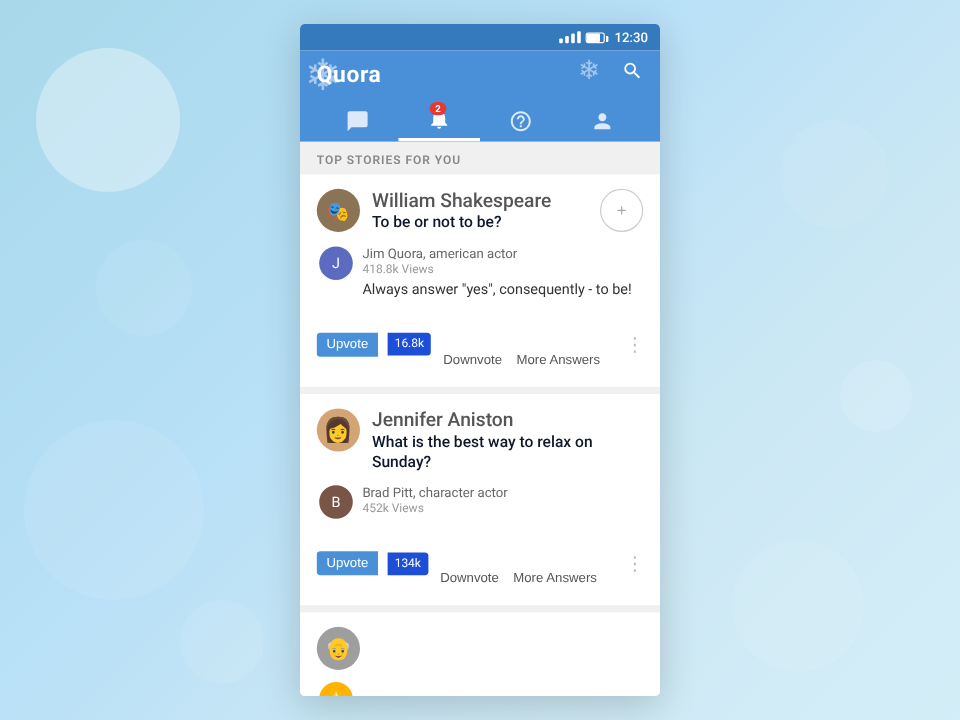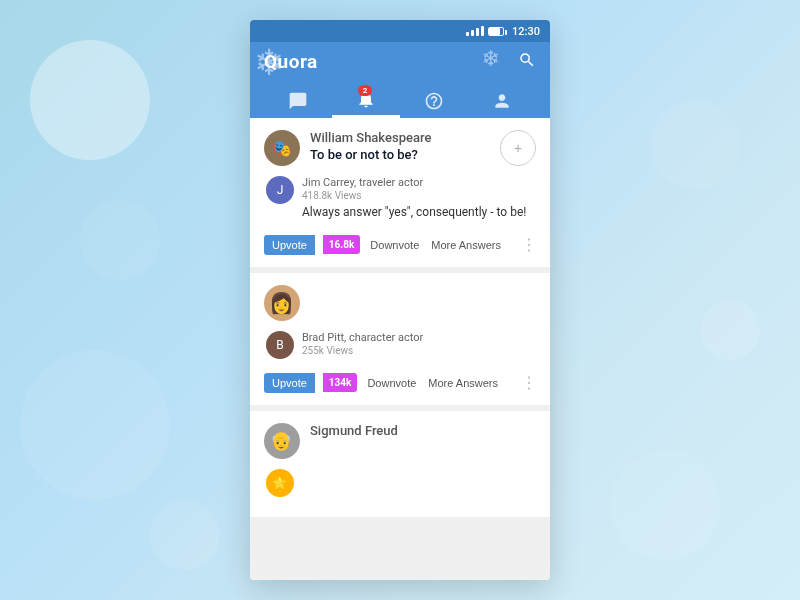--- a/index.html
+++ b/index.html
@@ -219,21 +219,21 @@
     }
     .avatar-freud {
       background: #9E9E9E;
       color: white;
     }
 
     .story-info {
       flex: 1;
     }
     .story-author {
-      font-size: 13px;
+      font-size: 16px;
       color: #555;
       font-weight: 500;
       margin-bottom: 2px;
     }
     .story-question {
       font-size: 13px;
       color: #0f172a;
       font-weight: 500;
       line-height: 1.3;
     }
@@ -320,36 +320,37 @@
       padding: 4px 8px;
       font-size: 11px;
       font-weight: 500;
       cursor: pointer;
       display: flex;
       align-items: center;
       gap: 2px;
     }
 
     .upvote-count {
-      background: #d946ef;
+      background: #1d4ed8;
       color: white;
       padding: 4px 6px;
       font-size: 10px;
-      font-weight: bold;
+      font-weight: normal;
       border-radius: 0 3px 3px 0;
       cursor: pointer;
     }
 
     .action-btn {
       background: none;
       border: none;
       color: #555;
       font-size: 11px;
       cursor: pointer;
       padding: 4px 2px;
+      margin-top: 26px;
     }
 
     .more-icon {
       margin-left: auto;
       color: #bbb;
       font-size: 16px;
       cursor: pointer;
       letter-spacing: -1px;
     }
 
@@ -418,72 +419,76 @@
       </div>
       <div class="nav-tab">
         <svg class="tab-icon" viewBox="0 0 24 24">
             <path d="M12 12c2.21 0 4-1.79 4-4s-1.79-4-4-4-4 1.79-4 4 1.79 4 4 4zm0 2c-2.67 0-8 1.34-8 4v2h16v-2c0-2.66-5.33-4-8-4z"></path>
           </svg>
       </div>
     </div>
   </div>
 
   <div class="content">
+    <div class="section-label">TOP STORIES FOR YOU</div>
 
     <div class="story-card">
       <div class="story-question-row">
         <div class="avatar avatar-shakespeare">🎭</div>
         <div class="story-info">
           <div class="story-author">William Shakespeare</div>
           <div class="story-question">To be or not to be?</div>
         </div>
         <button class="follow-btn">+</button>
       </div>
       <div class="answer-row">
         <div class="answer-avatar answer-avatar-carrey">J</div>
         <div class="answer-info">
-          <div class="answerer-name">Jim Carrey, traveler actor</div>
+          <div class="answerer-name">Jim Quora, american actor</div>
           <div class="answer-views">418.8k Views</div>
           <div class="answer-text">Always answer "yes", consequently - to be!</div>
         </div>
       </div>
       <div class="action-row">
         <button class="upvote-btn">Upvote</button>
         <span class="upvote-count">16.8k</span>
         <button class="action-btn">Downvote</button>
         <button class="action-btn">More Answers</button>
         <span class="more-icon">⋮</span>
       </div>
     </div>
 
     <div class="story-card">
       <div class="story-question-row">
         <div class="avatar avatar-aniston" style="background:#D4A574;font-size:20px;">👩</div>
+        <div class="story-info">
+          <div class="story-author">Jennifer Aniston</div>
+          <div class="story-question">What is the best way to relax on Sunday?</div>
+        </div>
       </div>
       <div class="answer-row">
         <div class="answer-avatar answer-avatar-pitt">B</div>
         <div class="answer-info">
           <div class="answerer-name">Brad Pitt, character actor</div>
-          <div class="answer-views">255k Views</div>
+          <div class="answer-views">452k Views</div>
         </div>
       </div>
       <div class="action-row">
         <button class="upvote-btn">Upvote</button>
         <span class="upvote-count">134k</span>
         <button class="action-btn">Downvote</button>
         <button class="action-btn">More Answers</button>
         <span class="more-icon">⋮</span>
       </div>
     </div>
 
     <div class="story-card">
       <div class="story-question-row">
         <div class="avatar avatar-freud" style="background:#9E9E9E;font-size:18px;">👴</div>
         <div class="story-info">
-          <div class="story-author">Sigmund Freud</div>
         </div>
       </div>
       <div class="answer-row">
         <div class="answer-avatar answer-avatar-prince">🌟</div>
       </div>
     </div>
 
   </div>
 </div>
 

